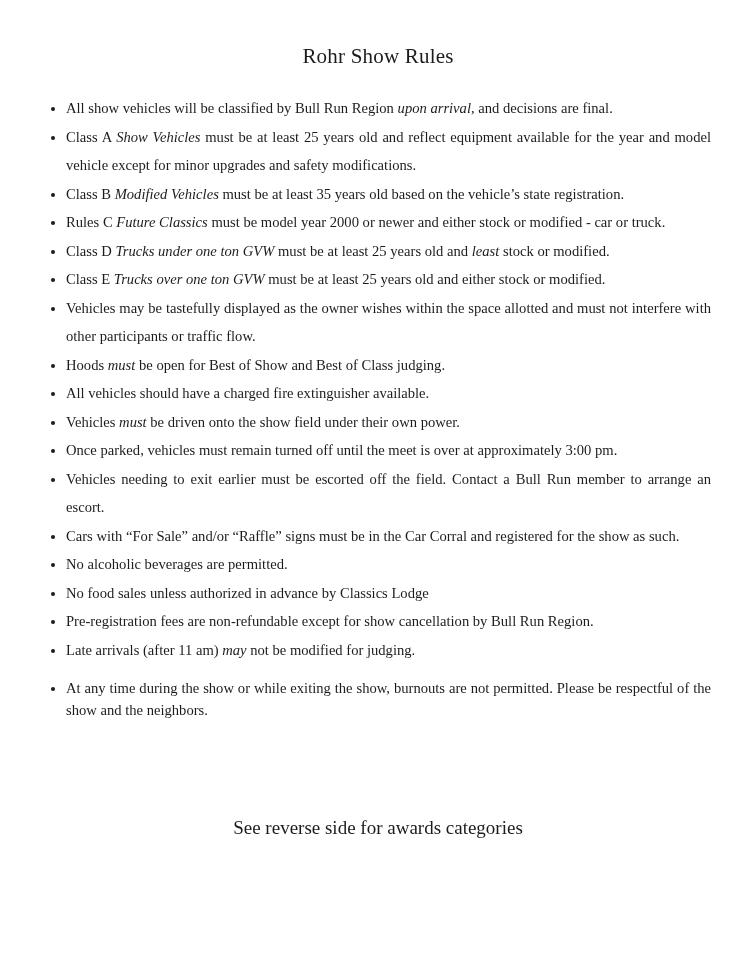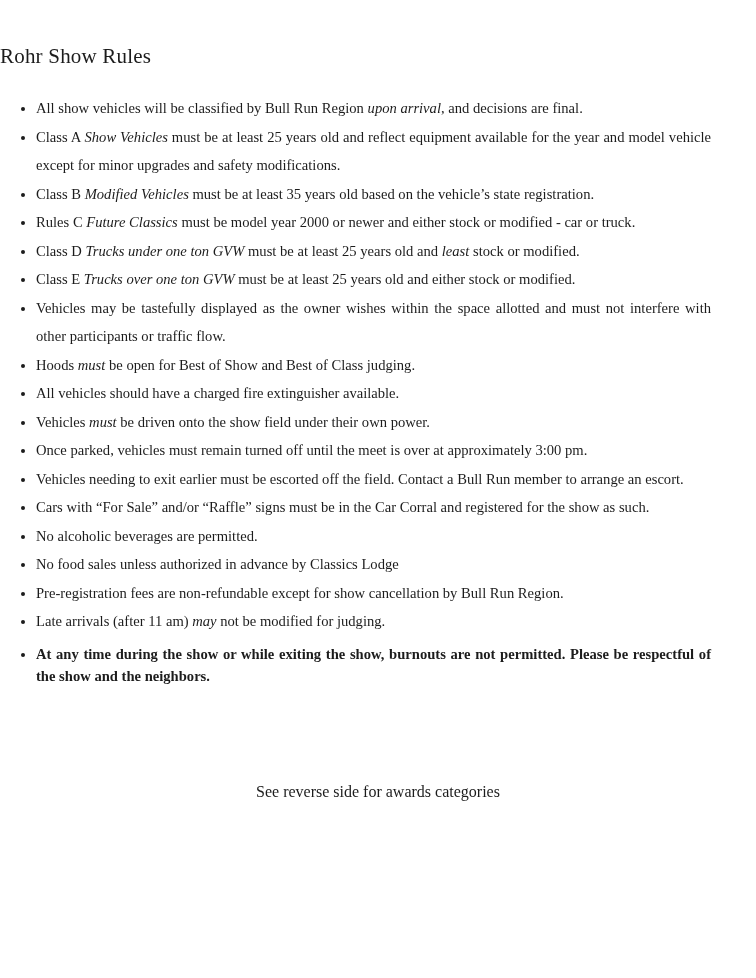--- a/index.html
+++ b/index.html
@@ -14,44 +14,44 @@
   .page {
     position: relative;
     width: 756px;
     height: 978px;
     overflow: hidden;
     background: #ffffff;
   }
   .doc-title {
     margin: 0;
     padding-top: 44px;
+    text-align: center;
     font-size: 21px;
     font-weight: normal;
     letter-spacing: 0.2px;
   }
   ul.rules {
     margin: 25px 45px 0 0;
-    padding-left: 36px;
+    padding-left: 66px;
   }
   ul.rules li {
     font-size: 14.6px;
     line-height: 28.5px;
     text-align: justify;
     list-style-type: disc;
   }
   ul.rules li.tight {
     line-height: 22px;
-    margin-top: 7px;
-    font-weight: bold;
+    margin-top: 13px;
   }
   ul.rules li i { font-style: italic; }
   .footer-note {
     margin-top: 96px;
     text-align: center;
-    font-size: 16px;
+    font-size: 19px;
   }
 </style>
 </head>
 <body>
 
 <div class="page">
   <h1 class="doc-title">Rohr Show Rules</h1>
 
   <ul class="rules">
       <li><span>All show vehicles will be classified by Bull Run Region </span><i>upon arrival</i><span>, and decisions are final.</span></li>

